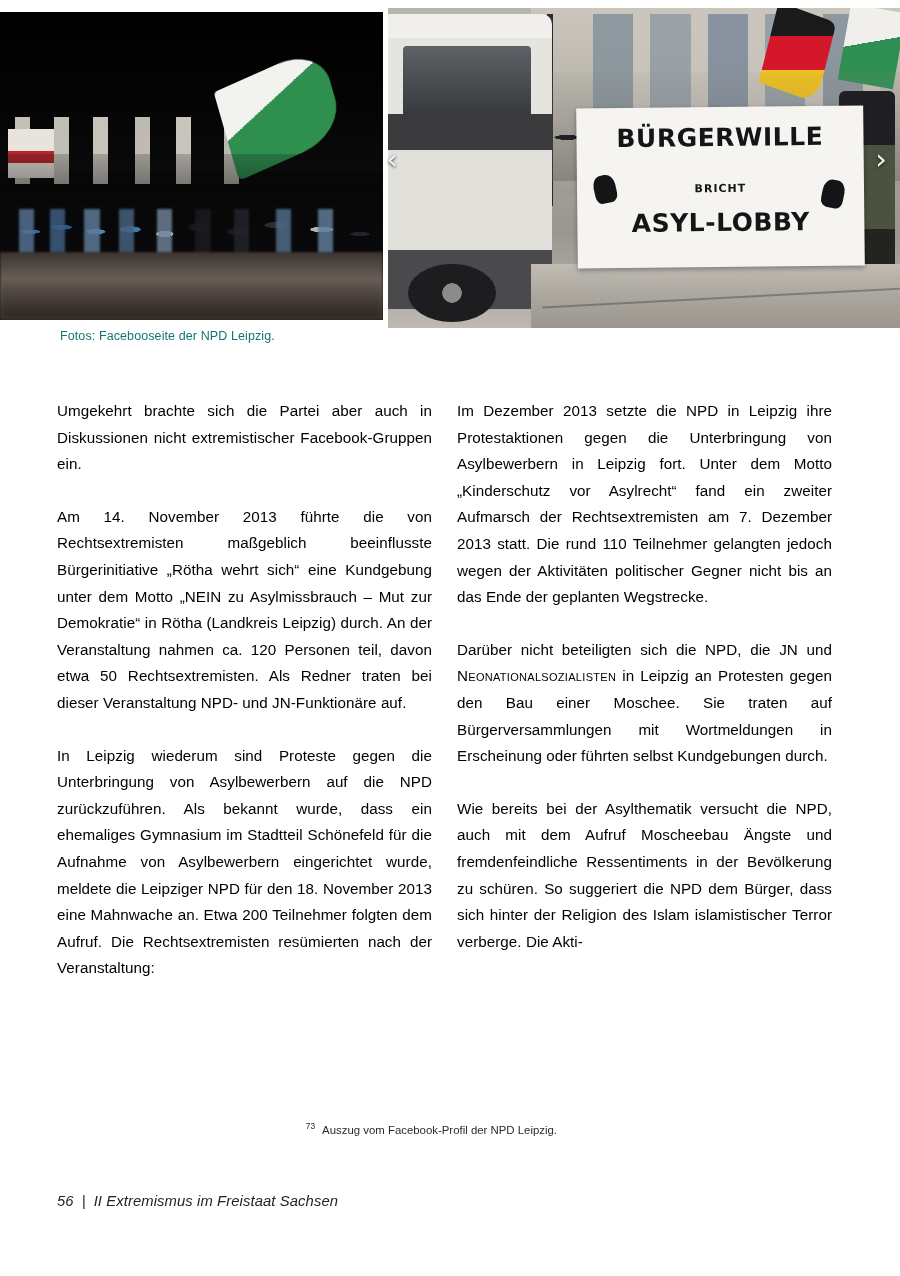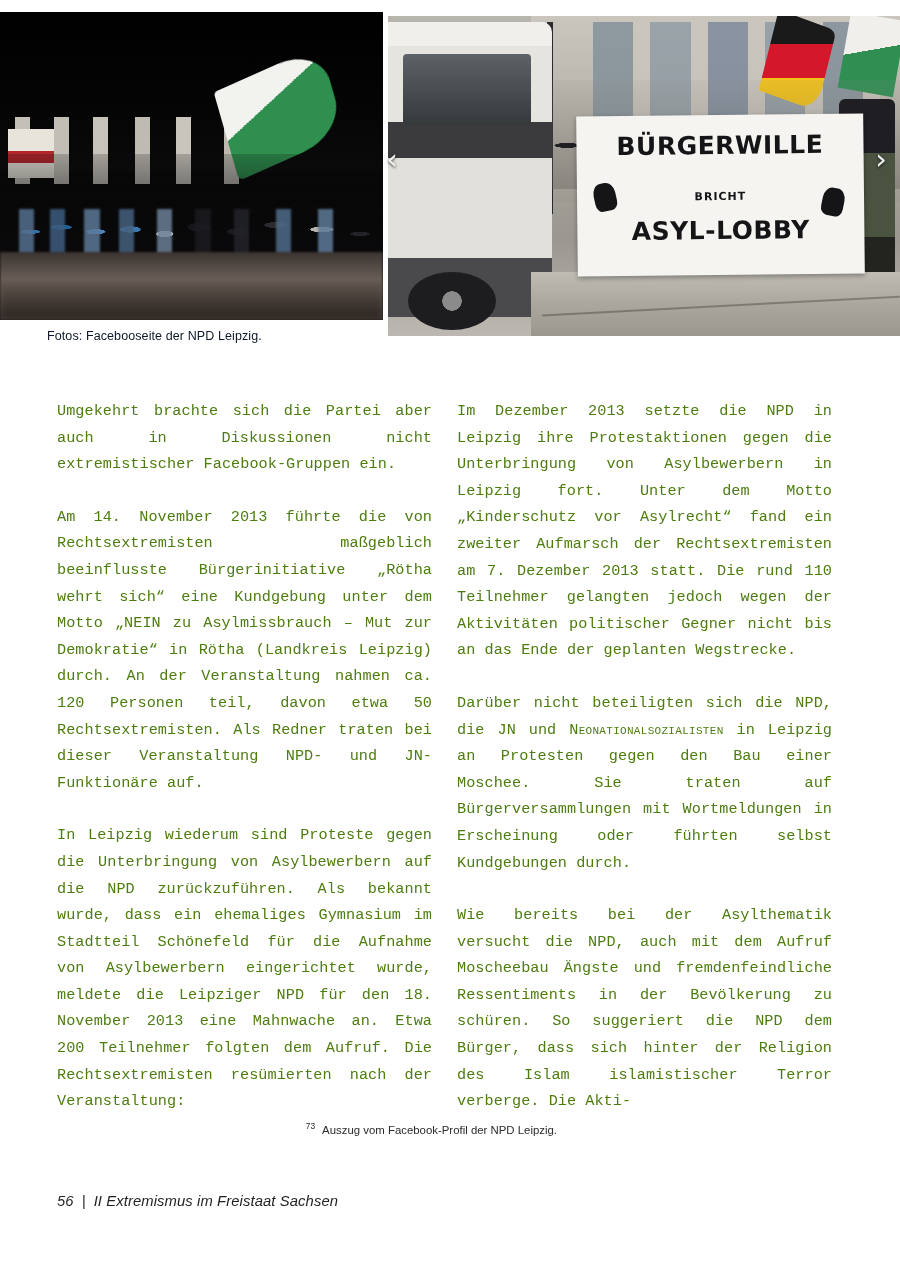--- a/index.html
+++ b/index.html
@@ -108,21 +108,21 @@
   }
   .pl-blur-bottom {
     position: absolute; left: 0; bottom: 0; width: 100%; height: 12%;
     background: linear-gradient(180deg, rgba(90,78,70,0.5), rgba(40,34,30,0.9));
     filter: blur(3px);
   }
 
   
   .photo-right {
     left: 388px;
-    top: 16px;
+    top: 8px;
     width: 512px;
     height: 320px;
     background: #fca5a5;
   }
   .pr-bg {
     position: absolute; left: 0; top: 0; width: 100%; height: 100%;
     background: linear-gradient(180deg, #b8b5ad 0%, #a5a29a 48%, #9a9790 70%, #bdb9b2 100%);
   }
   .pr-building {
     position: absolute; left: 28%; top: 0; width: 72%; height: 58%;
@@ -259,39 +259,38 @@
     text-shadow: 0 1px 3px rgba(0,0,0,0.8);
     cursor: pointer;
     user-select: none;
   }
   .nav-prev { left: 379px; }
   .nav-next { left: 868px; }
 
   
   .caption {
     position: absolute;
-    left: 47px;
+    left: 60px;
     top: 329px;
     font-size: 12.5px;
-    color: #0f172a;
+    color: #0f766e;
     letter-spacing: 0.1px;
   }
 
   
   .col {
     position: absolute;
     top: 398px;
     width: 375px;
     font-size: 15.2px;
     line-height: 26.6px;
     text-align: justify;
     text-justify: inter-word;
-    color: #4d7c0f;
+    color: #000000;
     letter-spacing: 0.05px;
-    font-family: Liberation Mono, monospace;
   }
   .col-left  { left: 57px; }
   .col-right { left: 457px; }
 
   .col p { margin: 0 0 26px 0; }
   .col p:last-child { margin-bottom: 0; }
   .quote { font-style: italic; }
   .smallcaps { font-variant: small-caps; letter-spacing: 0.3px; }
   sup {
     font-size: 0.62em;

